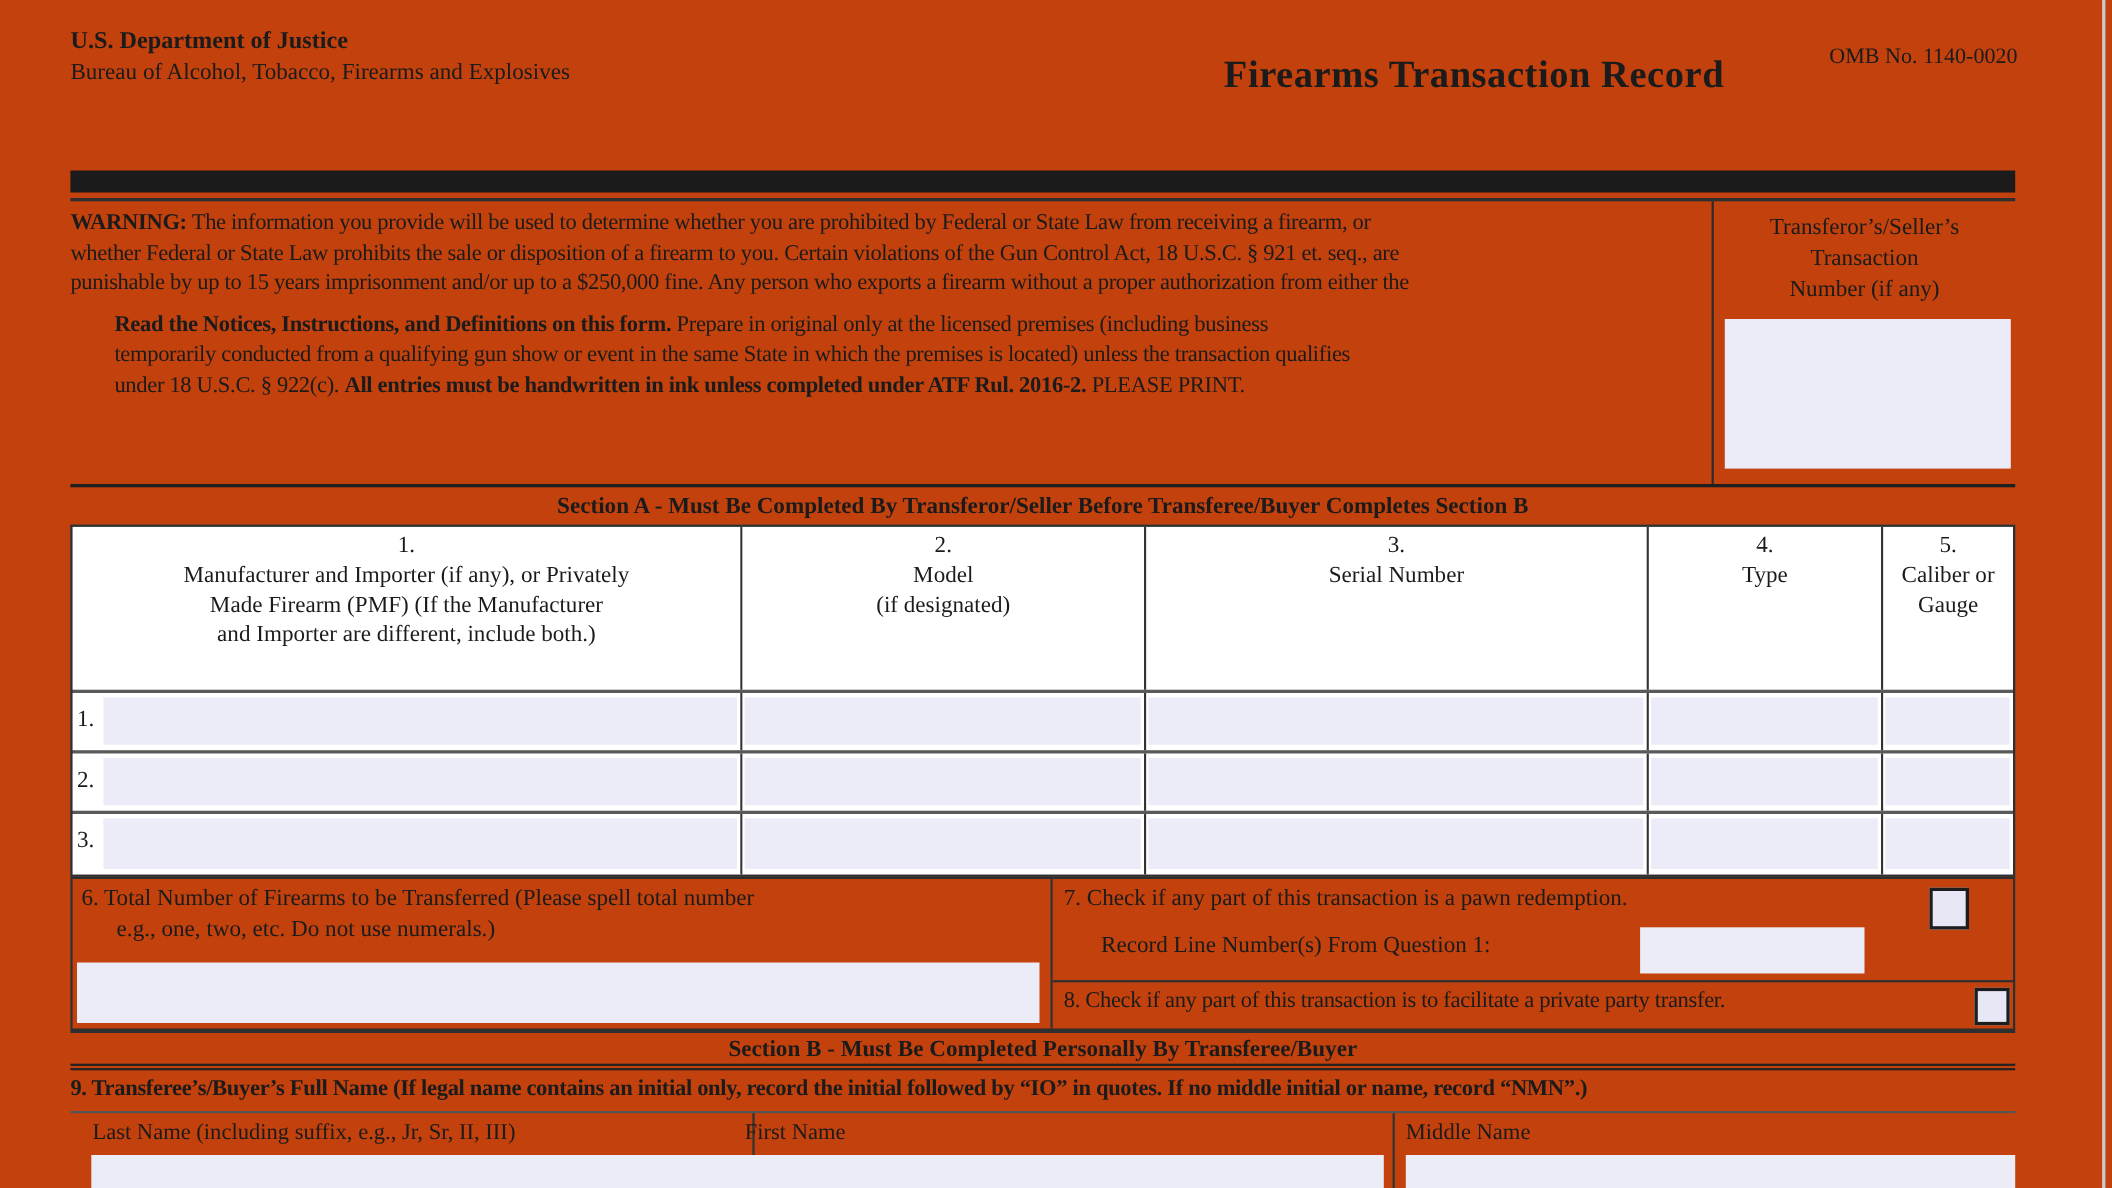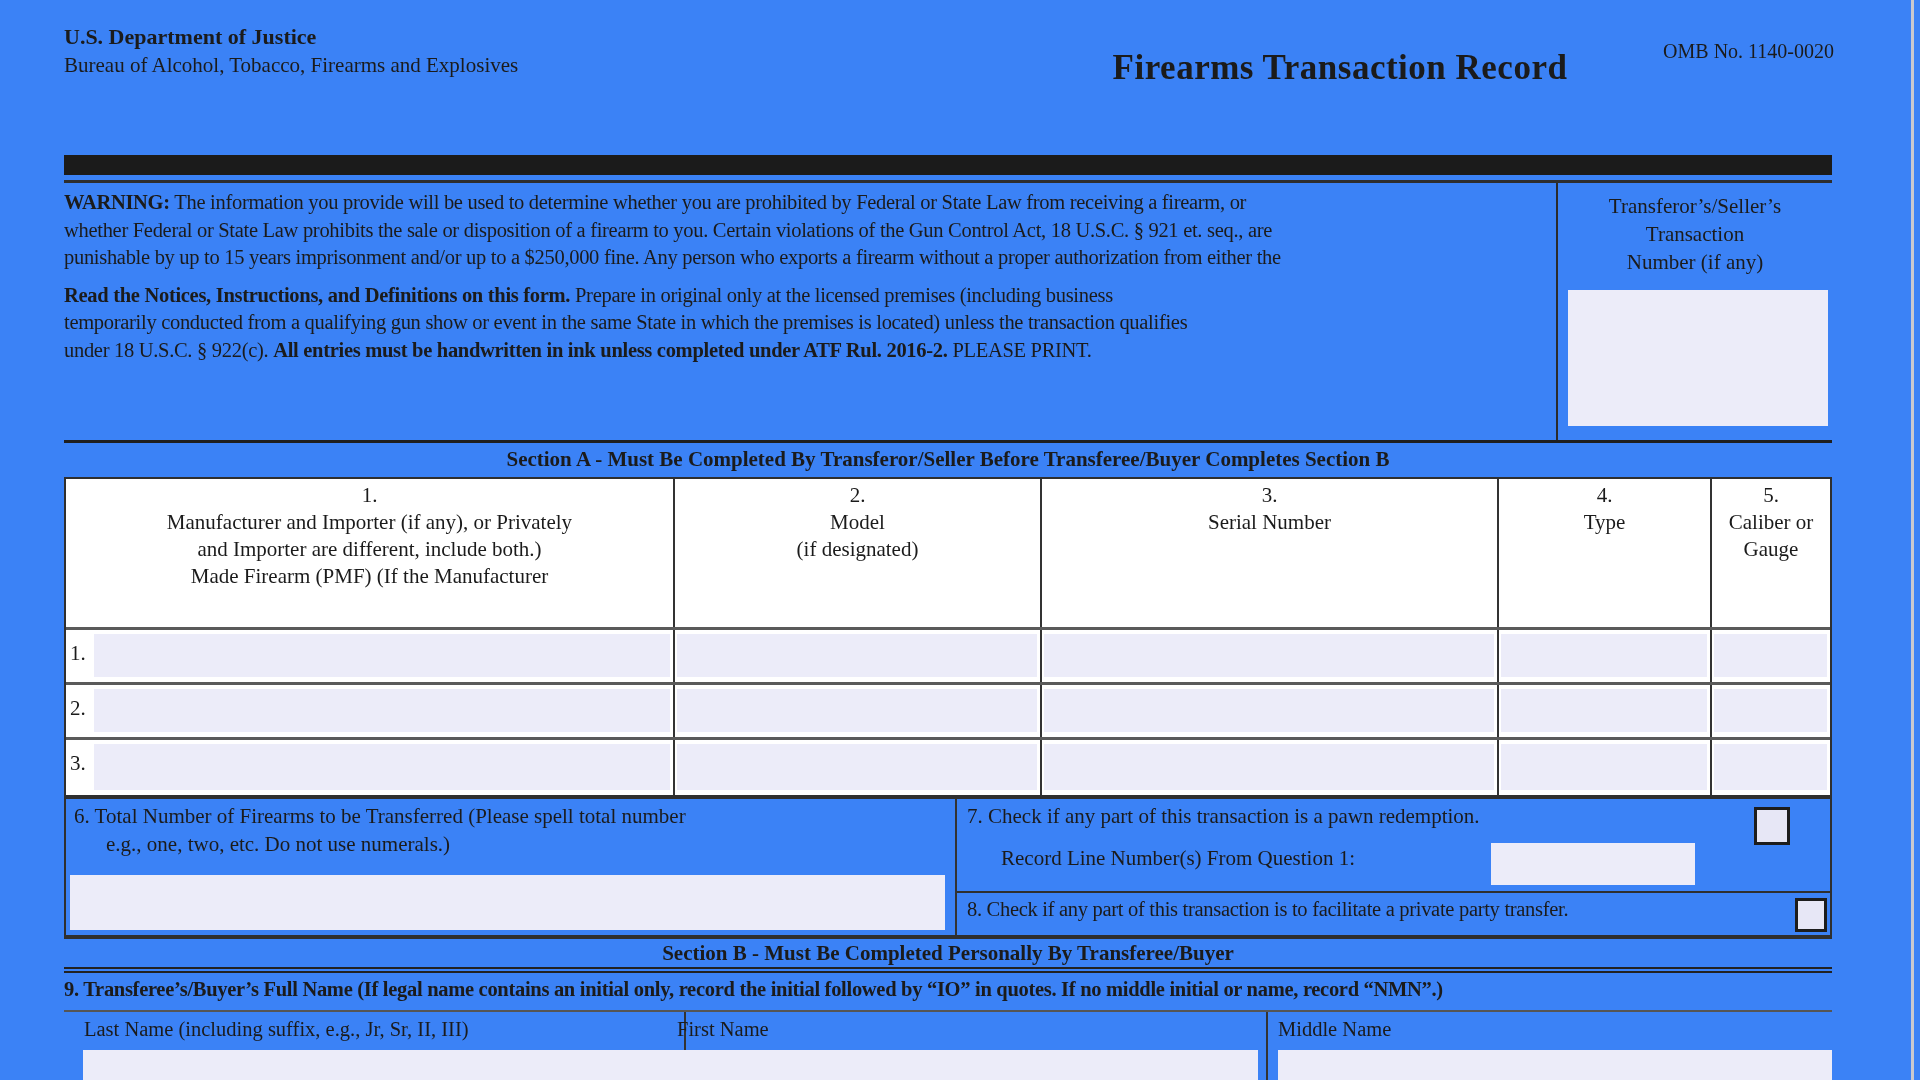--- a/index.html
+++ b/index.html
@@ -1,36 +1,36 @@
 <!DOCTYPE html>
 <html><head>
 <meta charset="utf-8">
 <style>
   * { margin:0; padding:0; box-sizing:border-box; }
   html,body { background:#ffffff; }
   .page {
-    position:relative; width:1920px; height:1080px; background:#3b82f6;
+    position:relative; width:1920px; height:1080px; background:#c2410c;
     font-family:"Liberation Serif","DejaVu Serif",serif; color:#1b1b1b;
     overflow:hidden;
   }
   .abs { position:absolute; }
 
   
   .dept1 { left:64px; top:24px; font-size:22px; font-weight:bold; white-space:nowrap; }
   .dept2 { left:64px; top:53px; font-size:21px; white-space:nowrap; }
   .omb   { left:1520px; top:6px; width:314px; text-align:right; font-size:20px; white-space:nowrap;margin-top:34px; }
   .title { left:880px; top:48px; width:920px; text-align:center; font-size:35px; font-weight:bold; letter-spacing:0.5px; white-space:nowrap; }
 
   .blackbar { left:64px; top:155px; width:1768px; height:20px; background:#1b1b1b; }
   .rule1    { left:64px; top:180px; width:1768px; height:3px; background:#2e2e2e; }
 
   
   .warn-text { left:64px; top:189px; width:1486px; font-size:20.5px; line-height:27.5px; letter-spacing:-0.3px; }
   .warn-text div { white-space:nowrap; }
-  .notice { margin-top:10px; }
+  .notice { margin-top:10px;margin-left:40px; }
   .b { font-weight:bold; }
   .warn-divider { left:1556px; top:183px; width:2px; height:258px; background:#2b2b2b; }
   .transferor-label { left:1558px; top:192px; width:274px; text-align:center; font-size:21px; line-height:28px; }
   .field { background:#ECECF9; }
   .transferor-field { left:1568px; top:290px; width:260px; height:136px; }
 
   .rule2 { left:64px; top:440px; width:1768px; height:3px; background:#1f1f1f; }
   .secA-title { left:64px; top:447px; width:1768px; text-align:center; font-weight:bold; font-size:21px; white-space:nowrap; }
 
   
@@ -122,22 +122,22 @@
   <div class="abs field transferor-field"></div>
 
   <div class="abs rule2"></div>
   <div class="abs secA-title">Section A - Must Be Completed By Transferor/Seller Before Transferee/Buyer Completes Section B</div>
 
   <div class="abs tableA">
 
     <div class="cell hcell">
       <div>1.</div>
       <div>Manufacturer and Importer (if any), or Privately</div>
+      <div>Made Firearm (PMF) (If the Manufacturer</div>
       <div>and Importer are different, include both.)</div>
-      <div>Made Firearm (PMF) (If the Manufacturer</div>
     </div>
     <div class="cell hcell">
       <div>2.</div>
       <div>Model</div>
       <div>(if designated)</div>
     </div>
     <div class="cell hcell">
       <div>3.</div>
       <div>Serial Number</div>
     </div>

